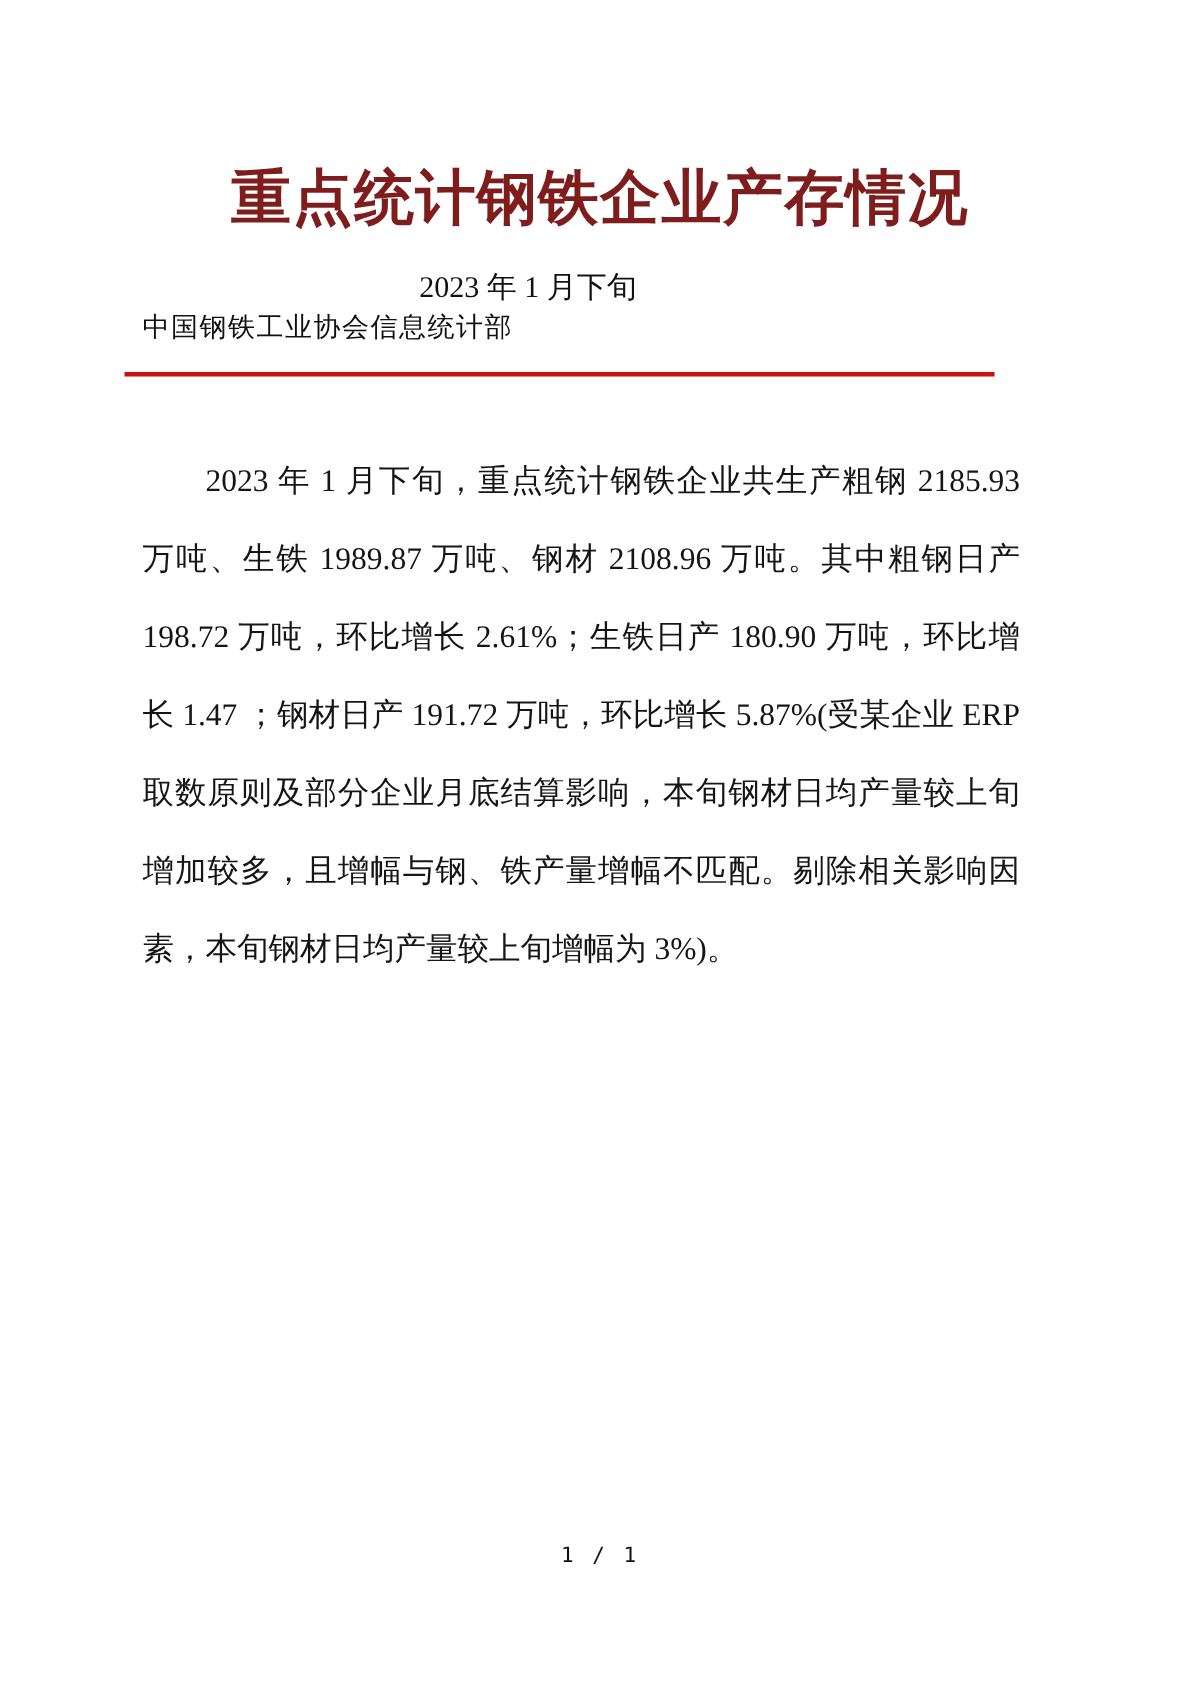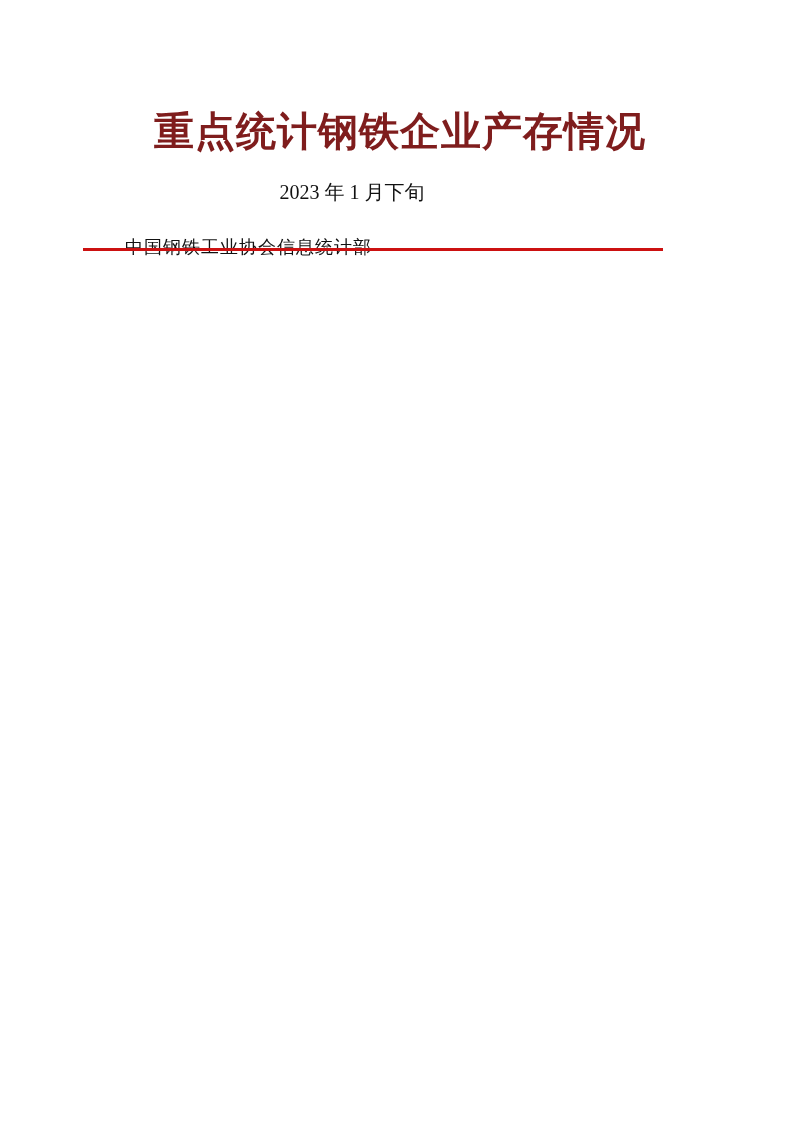--- a/index.html
+++ b/index.html
@@ -42,27 +42,26 @@
     top: 178px;
     left: 0;
     width: 704px;
     text-align: center;
     font-size: 20px;
     line-height: 28px;
     color: #111111;
   }
   .doc-org {
     position: absolute;
-    top: 234px;
+    top: 205px;
     left: 95px;
     font-size: 18px;
     line-height: 26px;
     color: #111111;
     letter-spacing: 1px;
-    margin-left: 30px;
   }
   .red-rule {
     position: absolute;
     top: 248px;
     left: 83px;
     width: 580px;
     height: 3px;
     background: #cc1111;
   }
   .doc-body {
@@ -100,16 +99,18 @@
 
   <h1 class="doc-title" style="color: #7f1d1d;">重点统计钢铁企业产存情况</h1>
 
   <div class="doc-date">2023 年 1 月下旬</div>
 
   <div class="doc-org">中国钢铁工业协会信息统计部</div>
 
   <div class="red-rule" style="background: rgb(204, 17, 17);"></div>
 
   <div class="doc-body" style="color: rgb(21, 21, 21);">
+    <p>2023 年 1 月下旬，重点统计钢铁企业共生产粗钢 2185.93 万吨、生铁 1989.87 万吨、钢材 2108.96 万吨。其中粗钢日产 198.72 万吨，环比增长 2.61%；生铁日产 180.90 万吨，环比增长 1.47 ；钢材日产 191.72 万吨，环比增长 5.87%(受某企业 ERP 取数原则及部分企业月底结算影响，本旬钢材日均产量较上旬增加较多，且增幅与钢、铁产量增幅不匹配。剔除相关影响因素，本旬钢材日均产量较上旬增幅为 3%)。</p>
   </div>
 
+  <div class="page-footer">1 / 1</div>
 
 </div>
 
 </body></html>

